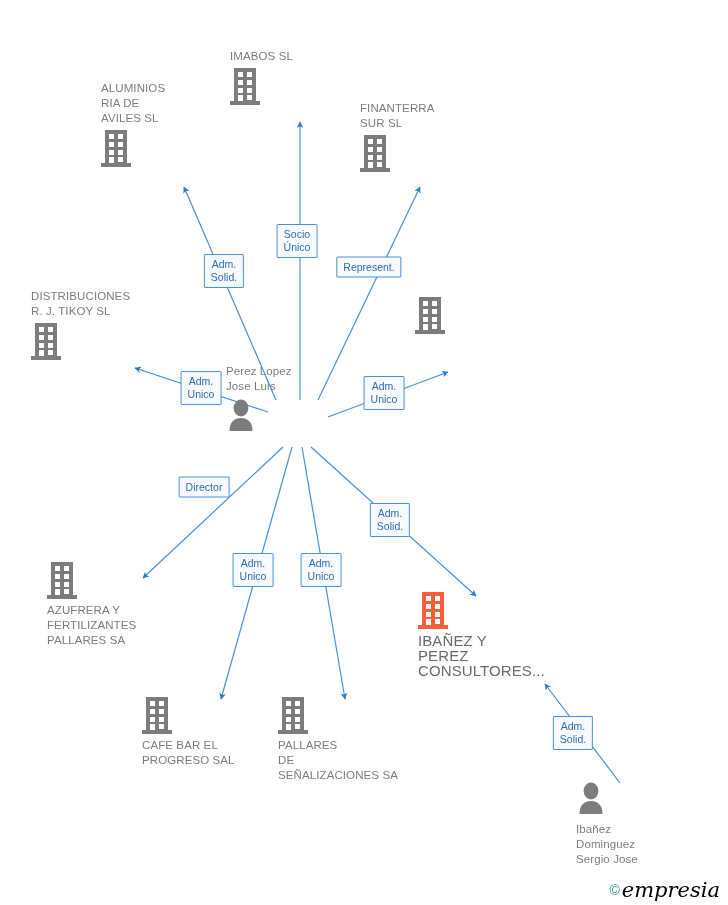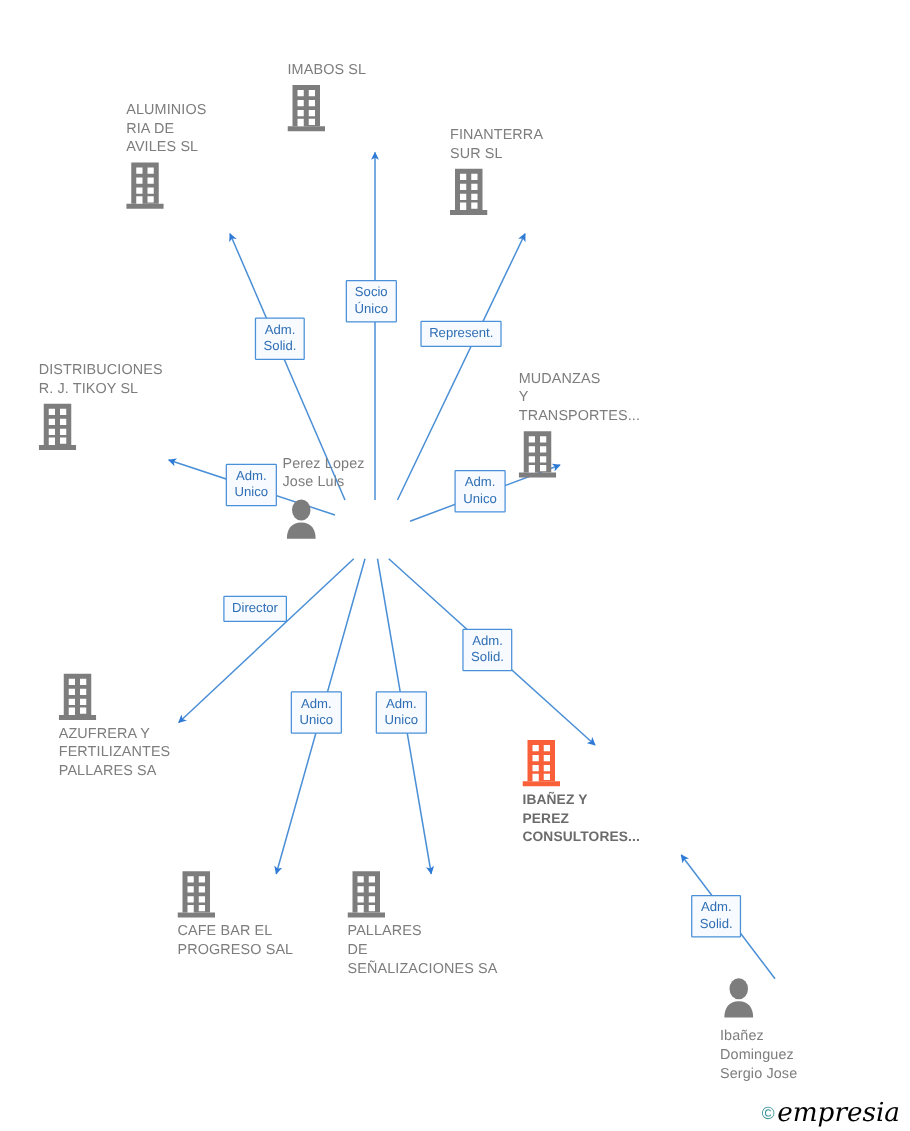--- a/index.html
+++ b/index.html
@@ -36,22 +36,22 @@
   }
   .node .glyph {
     display: block;
     height: 42px;
     line-height: 0;
   }
   .node .glyph svg { display: inline-block; }
   .node .caption { display: block; white-space: pre-line; }
   .node.highlight .caption {
     color: #6b6b6b;
-    font-weight: bold;
-    font-size: 11px;
+    font-weight: normal;
+    font-size: 15px;
   }
   .node.caption-above .caption { margin-bottom: 3px; }
 
   .edge-label {
     position: absolute;
     background: #f7fafe;
     border: 1px solid #4a90d9;
     border-radius: 1px;
     color: #2f6fb5;
     font-size: 10.5px;
@@ -169,23 +169,20 @@
             <rect x="17" y="5" width="5" height="5" fill="#ffffff"></rect>
             <rect x="8" y="13" width="5" height="5" fill="#ffffff"></rect>
             <rect x="17" y="13" width="5" height="5" fill="#ffffff"></rect>
             <rect x="8" y="21" width="5" height="5" fill="#ffffff"></rect>
             <rect x="17" y="21" width="5" height="5" fill="#ffffff"></rect>
             <rect x="8" y="28" width="5" height="6" fill="#ffffff"></rect>
             <rect x="17" y="28" width="5" height="5" fill="#ffffff"></rect>
           </svg></span>
       </div>
       <div class="node caption-above" style="left: 485px; top: 296px;">
-        <span class="caption">MUDANZAS
-Y
-TRANSPORTES...</span>
         <span class="glyph"><svg width="30" height="40" viewBox="0 0 30 40" xmlns="http://www.w3.org/2000/svg">
             <rect x="4" y="1" width="22" height="33" fill="#7d7d7d"></rect>
             <rect x="0" y="34" width="30" height="4" fill="#7d7d7d"></rect>
             <rect x="8" y="5" width="5" height="5" fill="#ffffff"></rect>
             <rect x="17" y="5" width="5" height="5" fill="#ffffff"></rect>
             <rect x="8" y="13" width="5" height="5" fill="#ffffff"></rect>
             <rect x="17" y="13" width="5" height="5" fill="#ffffff"></rect>
             <rect x="8" y="21" width="5" height="5" fill="#ffffff"></rect>
             <rect x="17" y="21" width="5" height="5" fill="#ffffff"></rect>
             <rect x="8" y="28" width="5" height="6" fill="#ffffff"></rect>
@@ -193,21 +190,21 @@
           </svg></span>
       </div>
       <div class="node caption-above" style="left: 296px; top: 364px;">
         <span class="caption">Perez Lopez
 Jose Luis</span>
         <span class="glyph"><svg width="30" height="40" viewBox="0 0 30 40" xmlns="http://www.w3.org/2000/svg">
             <ellipse cx="15" cy="11" rx="7.4" ry="8.4" fill="#7d7d7d"></ellipse>
             <path d="M15 21 C7 21 3.5 26.5 3.5 34 L26.5 34 C26.5 26.5 23 21 15 21 Z" fill="#7d7d7d"></path>
           </svg></span>
       </div>
-      <div class="node" style="left: 117px; top: 538px;">
+      <div class="node" style="left: 117px; top: 561px;">
         <span class="glyph"><svg width="30" height="40" viewBox="0 0 30 40" xmlns="http://www.w3.org/2000/svg">
             <rect x="4" y="1" width="22" height="33" fill="#7d7d7d"></rect>
             <rect x="0" y="34" width="30" height="4" fill="#7d7d7d"></rect>
             <rect x="8" y="5" width="5" height="5" fill="#ffffff"></rect>
             <rect x="17" y="5" width="5" height="5" fill="#ffffff"></rect>
             <rect x="8" y="13" width="5" height="5" fill="#ffffff"></rect>
             <rect x="17" y="13" width="5" height="5" fill="#ffffff"></rect>
             <rect x="8" y="21" width="5" height="5" fill="#ffffff"></rect>
             <rect x="17" y="21" width="5" height="5" fill="#ffffff"></rect>
             <rect x="8" y="28" width="5" height="6" fill="#ffffff"></rect>

